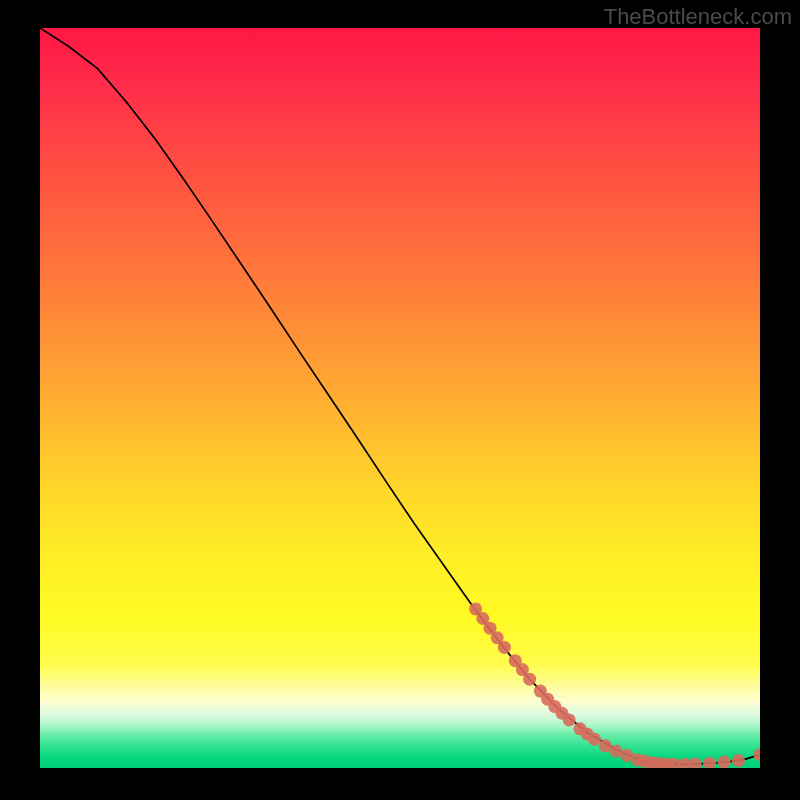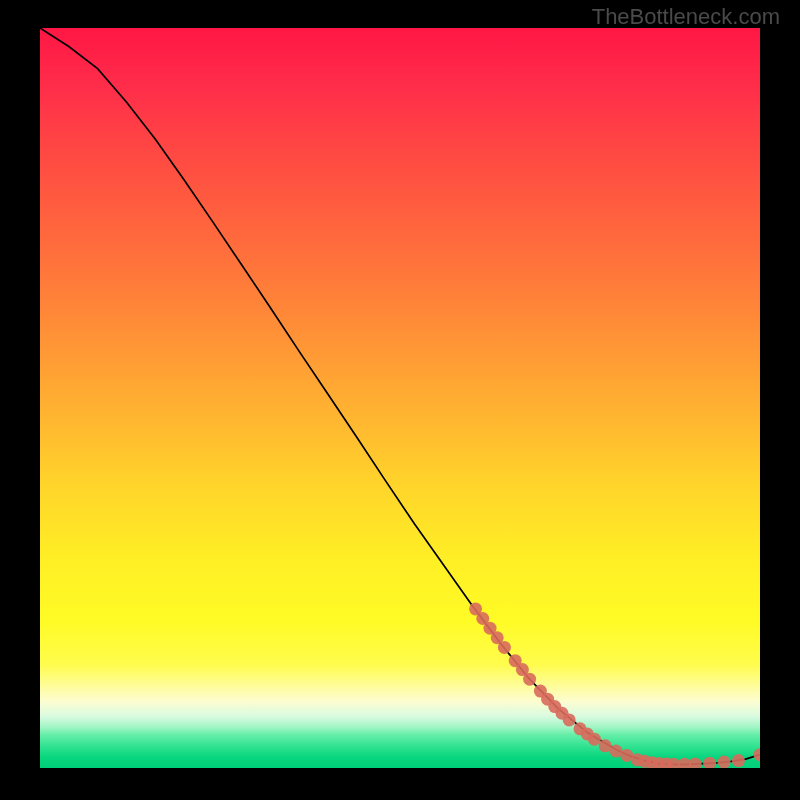--- a/index.html
+++ b/index.html
@@ -7,21 +7,21 @@
     width: 800px;
     height: 800px;
     background: #000;
     font-family: Arial, Helvetica, sans-serif;
     position: relative;
     overflow: hidden;
   }
   .watermark {
     position: absolute;
     top: 4px;
-    right: 20px;
+    right: 8px;
     color: #4a4a4a;
     font-size: 22px;
     font-weight: 400;
     z-index: 3;
   }
   .plot-area {
     position: absolute;
     left: 40px;
     top: 28px;
     width: 720px;

